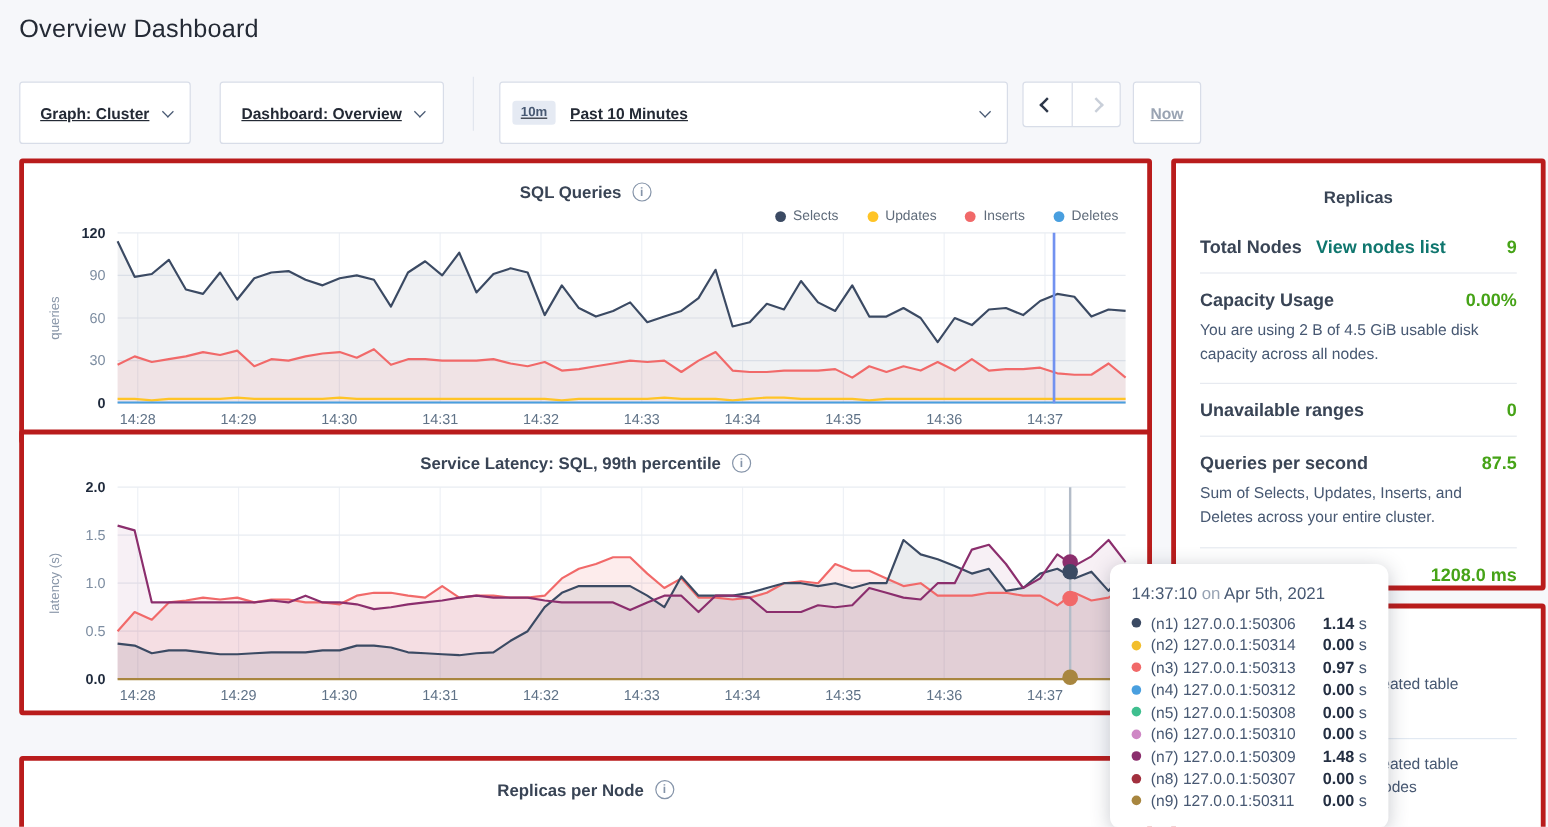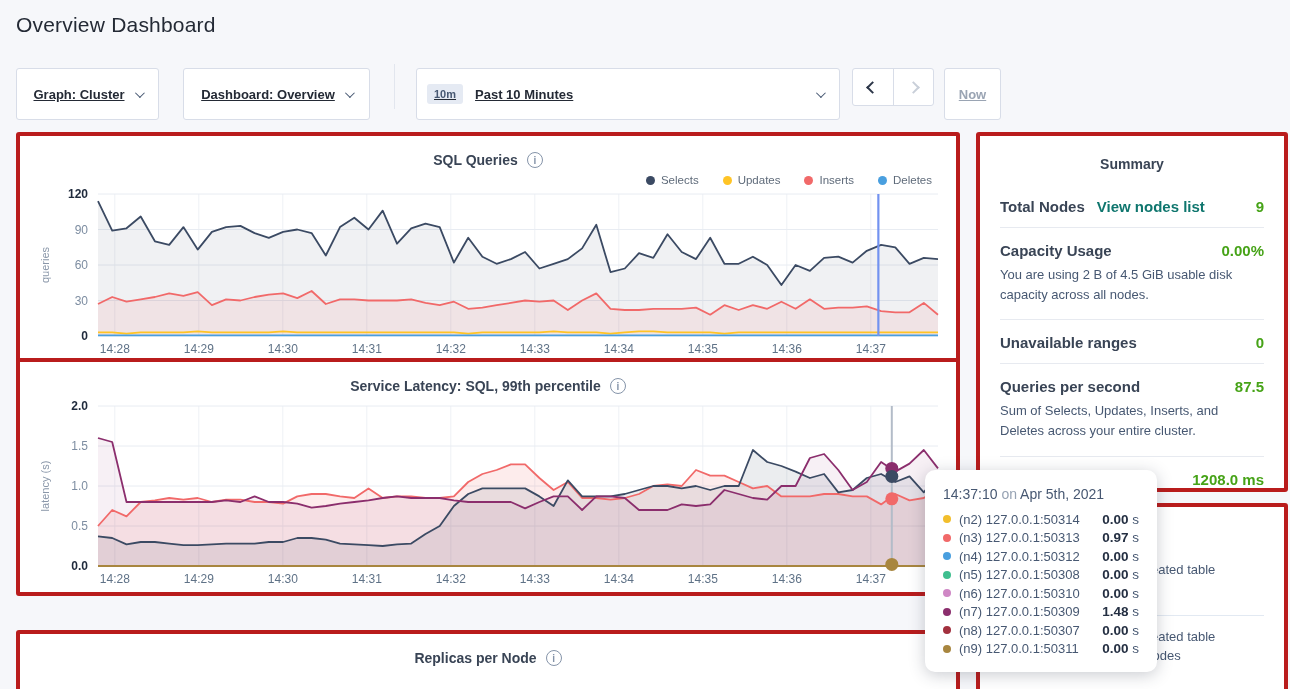--- a/index.html
+++ b/index.html
@@ -228,21 +228,21 @@
 </section>
 
 <section class="panel p-replicas">
   <div class="ctitle">
     <span>Replicas per Node</span>
     <span class="info">i</span>
   </div>
 </section>
 
 <aside class="panel p-summary">
-  <div class="s-title">Summary</div>
+  <div class="s-title">Replicas</div>
   <div class="s-body">
     <div class="s-row">
       <span class="s-label">Total Nodes</span>
       <a class="s-link">View nodes list</a>
       <span class="s-value">9</span>
     </div>
     <div class="s-div"></div>
     <div class="s-row">
       <span class="s-label">Capacity Usage</span>
       <span class="s-value">0.00%</span>
@@ -280,20 +280,25 @@
   </div>
 </aside>
 
 <div class="tooltip">
   <div class="tt-title">
     <span>14:37:10</span>
     <span class="tt-on">on</span>
     <span>Apr 5th, 2021</span>
   </div>
   <div class="tt-row">
+    <span class="dot" style="background-color: rgb(59, 74, 99);"></span>
+    <span>(n1) 127.0.0.1:50306</span>
+    <span class="tt-val"><b>1.14</b> <span class="tt-unit">s</span></span>
+  </div>
+  <div class="tt-row">
     <span class="dot" style="background-color: rgb(242, 190, 44);"></span>
     <span>(n2) 127.0.0.1:50314</span>
     <span class="tt-val"><b>0.00</b> <span class="tt-unit">s</span></span>
   </div>
   <div class="tt-row">
     <span class="dot" style="background-color: rgb(241, 105, 105);"></span>
     <span>(n3) 127.0.0.1:50313</span>
     <span class="tt-val"><b>0.97</b> <span class="tt-unit">s</span></span>
   </div>
   <div class="tt-row">

